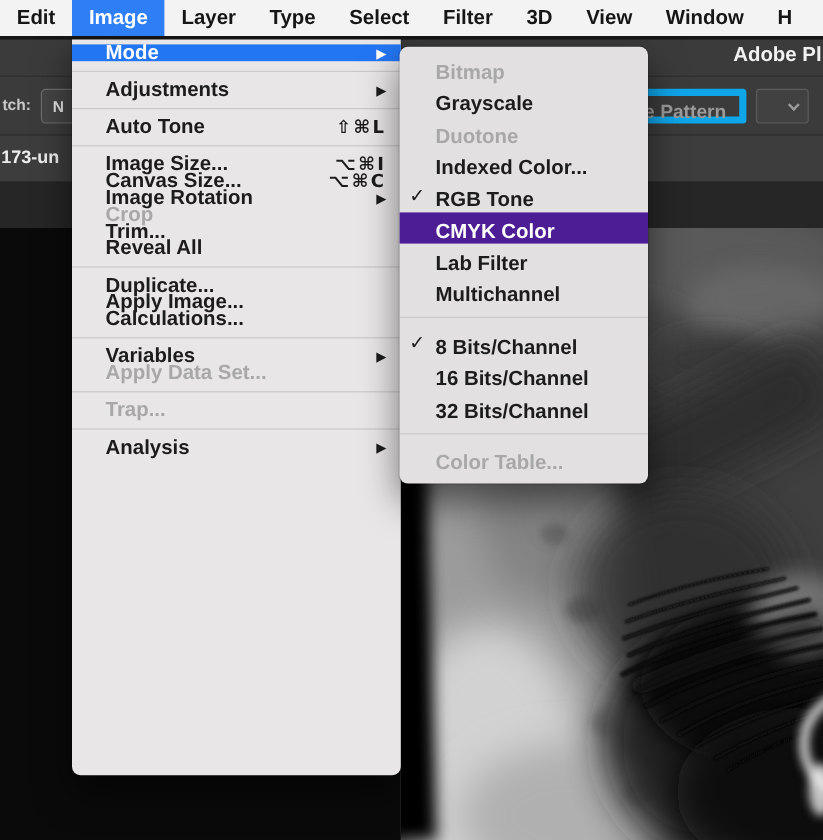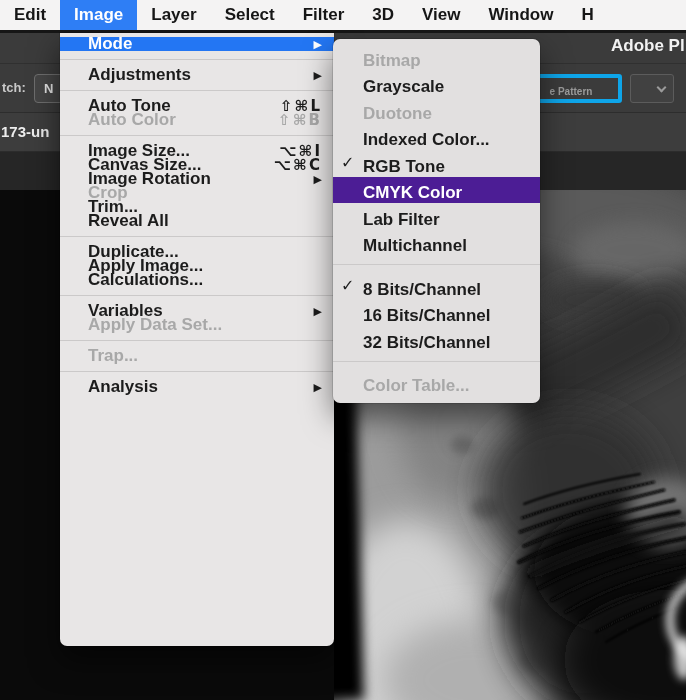--- a/index.html
+++ b/index.html
@@ -19,22 +19,22 @@
 
   .app-title { position:absolute; left:611px; top:0; height:34px; line-height:32px;
                color:#f2f2f2; font-size:17px; font-weight:700; white-space:nowrap; }
 
   .opt-label { position:absolute; left:2px; top:0; height:49px; line-height:47px;
                font-size:13px; font-weight:700; color:#c9c9c9; }
   .opt-nbox  { position:absolute; left:34px; top:10px; width:44px; height:29px;
                border:1px solid #6e6e6e; border-radius:4px; background:#454545;
                color:#e3e3e3; font-size:13px; font-weight:700; line-height:27px; padding-left:9px; }
   .opt-pattern { position:absolute; left:520px; top:10px; width:102px; height:29px;
-               border:4px solid #0ea5e9; border-radius:3px; color:#9b9b9b;
-               font-size:10px; font-weight:700; line-height:27px; text-align:center; }
+               border:6px solid #0ea5e9; border-radius:3px; color:#9b9b9b;
+               font-size:16px; font-weight:700; line-height:27px; text-align:center; }
   .opt-dropdown { position:absolute; left:630px; top:10px; width:44px; height:29px;
                border:1px solid #5c5c5c; border-radius:3px; background:#414141; }
   .chev { position:absolute; right:8px; top:9px; width:7px; height:7px;
           border-right:2px solid #9b9b9b; border-bottom:2px solid #9b9b9b;
           transform:rotate(45deg); }
 
   .doc-tab { position:absolute; left:0; top:0; height:39px; line-height:37px;
              font-size:15px; font-weight:700; color:#ededed; padding-left:1px; white-space:nowrap; }
 
   
@@ -142,20 +142,21 @@
 <div class="strip tabbar">
   <div class="doc-tab">173-un</div>
 </div>
 <div class="strip darkstrip"></div>
 <div class="black-line"></div>
 
 <div class="menubar">
   <div class="mb-item">Edit</div>
   <div class="mb-item active">Image</div>
   <div class="mb-item">Layer</div>
+  <div class="mb-item">Type</div>
   <div class="mb-item">Select</div>
   <div class="mb-item">Filter</div>
   <div class="mb-item">3D</div>
   <div class="mb-item">View</div>
   <div class="mb-item">Window</div>
   <div class="mb-item">H</div>
 </div>
 
 <div class="menu-panel">
   <div class="mi hl">
@@ -165,24 +166,20 @@
   <div class="sep"></div>
   <div class="mi">
     <span class="lbl">Adjustments</span>
     <span class="ar">▶</span>
   </div>
   <div class="sep"></div>
   <div class="mi">
     <span class="lbl">Auto Tone</span>
     <span class="sc">⇧⌘L</span>
   </div>
-  <div class="mi disabled">
-    <span class="lbl">Auto Color</span>
-    <span class="sc">⇧⌘B</span>
-  </div>
   <div class="sep"></div>
   <div class="mi">
     <span class="lbl">Image Size...</span>
     <span class="sc">⌥⌘I</span>
   </div>
   <div class="mi">
     <span class="lbl">Canvas Size...</span>
     <span class="sc">⌥⌘C</span>
   </div>
   <div class="mi">

